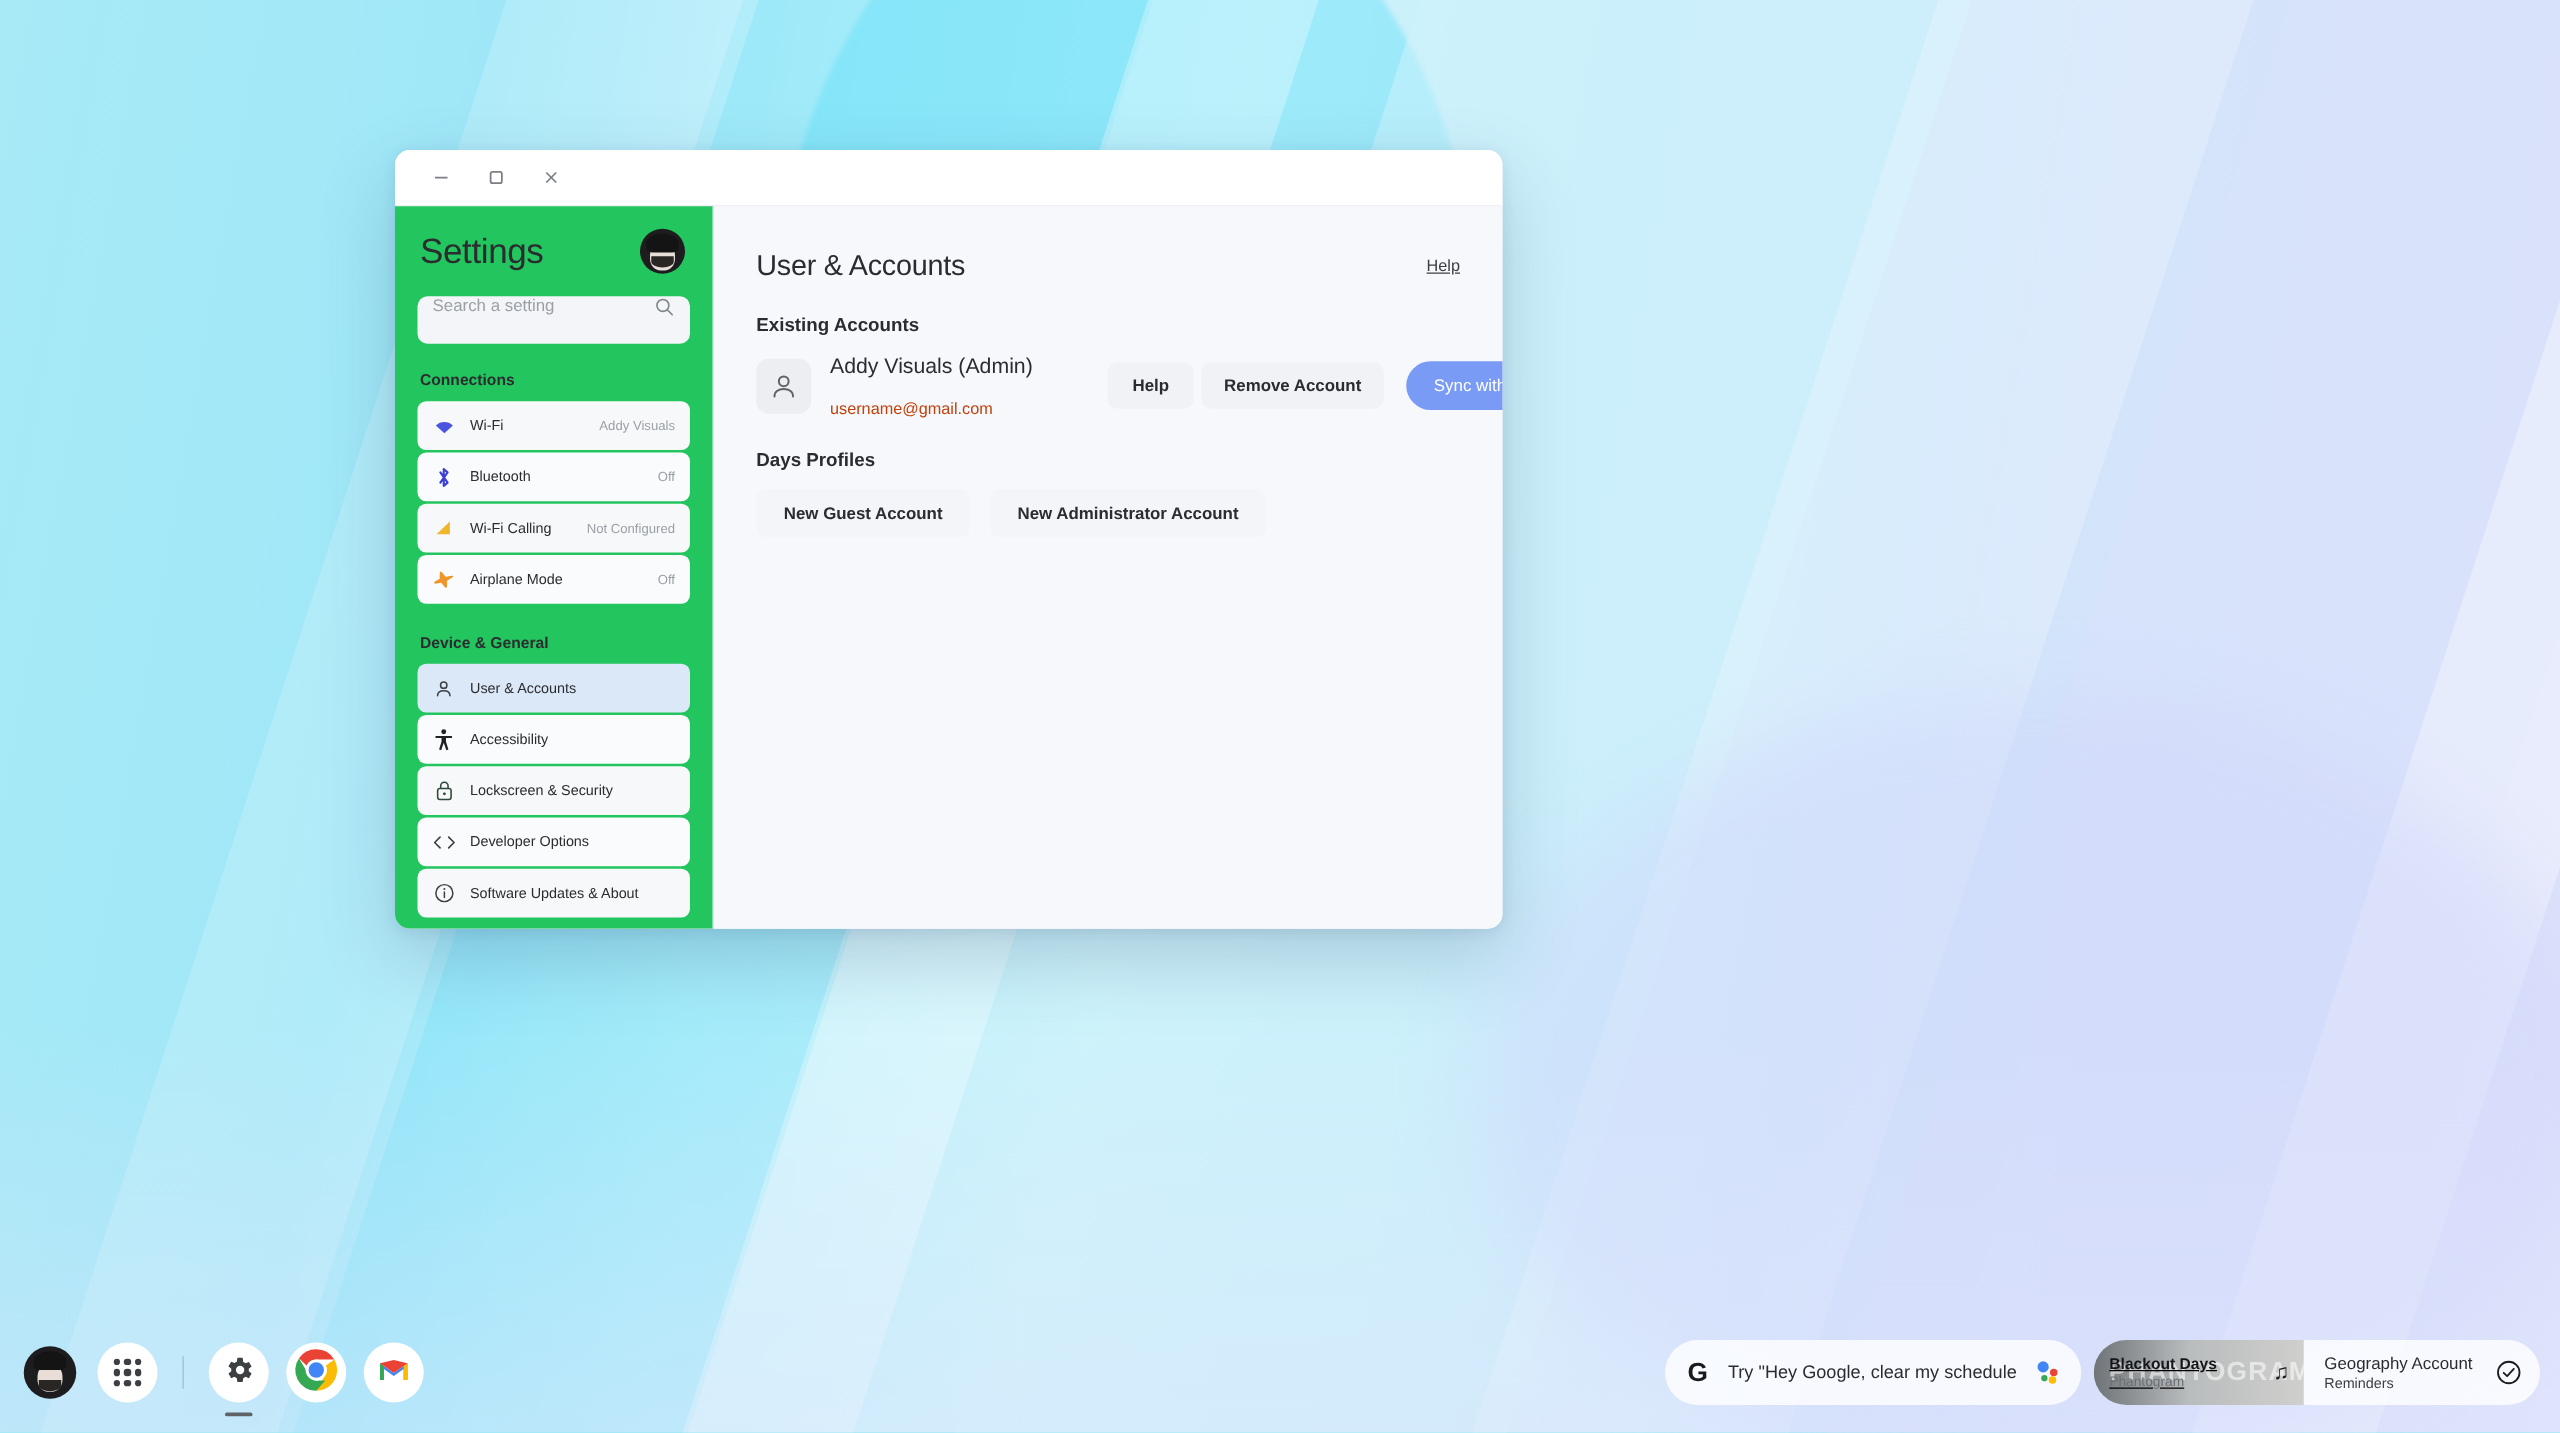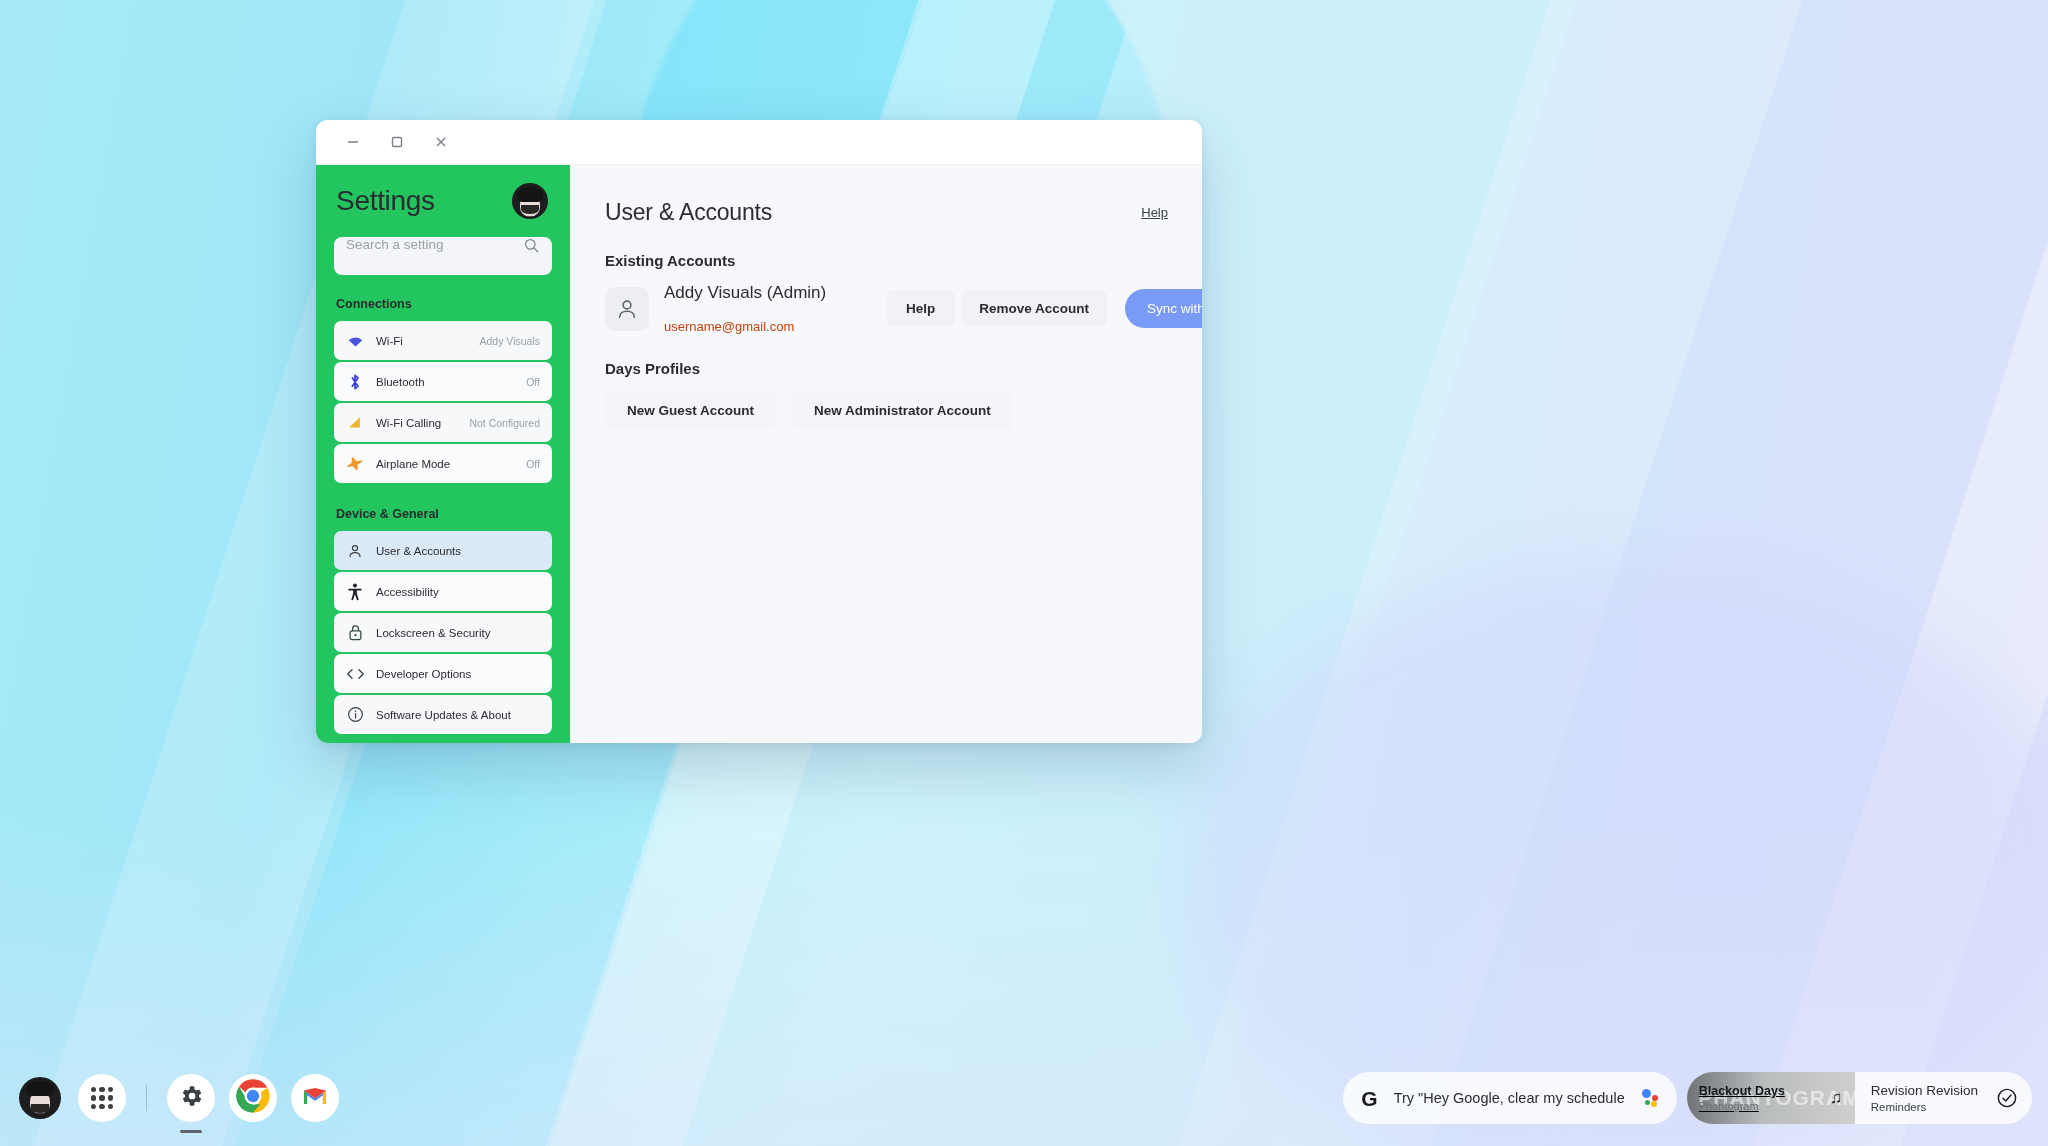--- a/index.html
+++ b/index.html
@@ -689,21 +689,21 @@
         <span class="art-word">PHANTOGRAM</span>
         <span class="media-meta">
           <span class="media-title" style="display:block">Blackout Days</span>
           <span class="media-artist" style="display:block">Phantogram</span>
         </span>
         <span class="media-note">♫</span>
       </div>
 
       <div class="notif-tile">
         <span>
-          <span class="notif-title" style="display:block">Revision Revision</span>
+          <span class="notif-title" style="display:block">Geography Account</span>
           <span class="notif-sub" style="display:block">Reminders</span>
         </span>
         <span class="check-ico">
           <svg width="22" height="22" viewBox="0 0 24 24" fill="none" stroke="currentColor" stroke-width="1.6">
             <circle cx="12" cy="12" r="9.4"></circle>
             <polyline points="7.6,12.3 10.6,15.2 16.4,8.8" stroke-linecap="round" stroke-linejoin="round"></polyline>
           </svg>
         </span>
       </div>
     </div>

